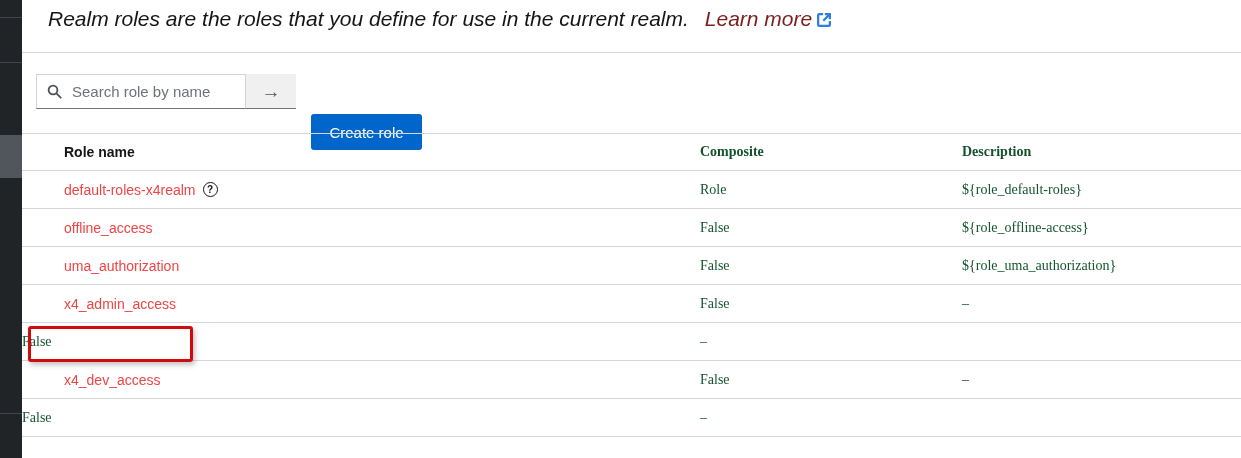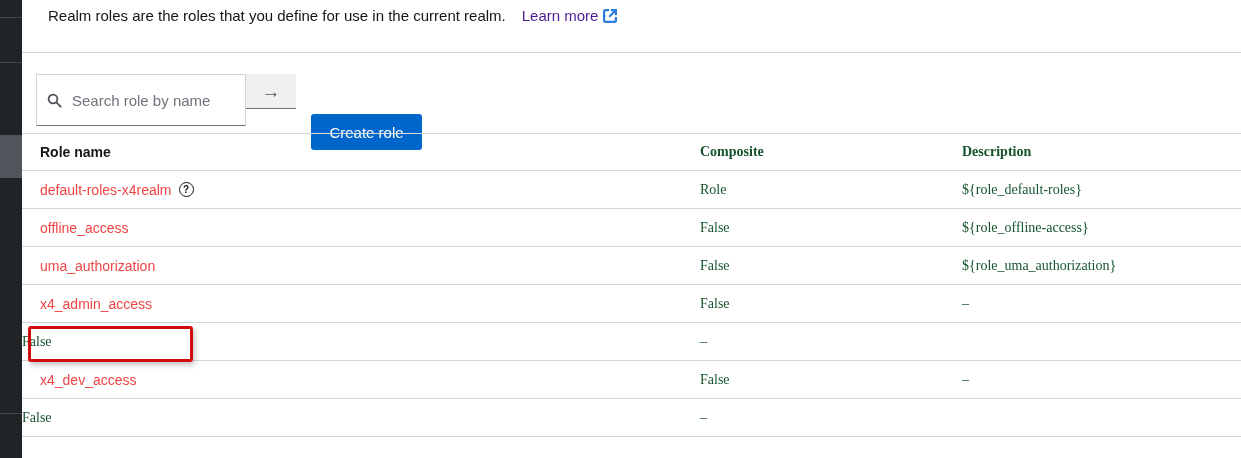--- a/index.html
+++ b/index.html
@@ -13,30 +13,30 @@
 
   
   .sidebar-strip { position:absolute; left:0; top:0; width:22px; height:458px; background:#212427; }
   .sidebar-sep { position:absolute; left:0; width:22px; height:1px; background:#42464c; }
   .sidebar-sep.s1 { top:17px; }
   .sidebar-sep.s2 { top:62px; }
   .sidebar-sep.s3 { top:413px; }
   .sidebar-selected { position:absolute; left:0; top:135px; width:22px; height:43px; background:#51565c; }
 
   
-  .intro { position:absolute; left:48px; top:7px; display:flex; align-items:center; font-size:15px; color:#151515; white-space:nowrap; }
-  .learn-more { margin-left:16px; display:inline-flex; align-items:center; gap:5px; color:#4c1d95; text-decoration:none; cursor:pointer; }
+  .intro { position:absolute; left:48px; top:7px; display:flex; align-items:center; font-size:21px; color:#151515; white-space:nowrap;font-style:italic; }
+  .learn-more { margin-left:16px; display:inline-flex; align-items:center; gap:5px; color:#7f1d1d; text-decoration:none; cursor:pointer; }
   .ext-icon { display:inline-flex; margin-top:1px; }
 
   .top-divider { position:absolute; left:22px; top:52px; width:1219px; height:1px; background:#d6d6d6; }
 
   
   .search-group { position:absolute; left:36px; top:74px; height:35px; display:flex; }
   .search-box {
-    width:210px; height:52px; background:#fff;
+    width:210px; height:35px; background:#fff;
     border:1px solid #d4d4d4; border-bottom:1px solid #6f7478;
     display:flex; align-items:center; padding:0 6px 0 10px;
   }
   .search-box input {
     border:none; outline:none; width:100%; margin-left:8px;
     font-size:15px; font-family:inherit; color:#151515; background:transparent;
   }
   .search-box input::placeholder { color:#6e737a; opacity:1; }
   .search-submit {
     width:50px; height:35px; background:#f0f0f0;
@@ -52,21 +52,21 @@
   }
 
   
   .roles-table { position:absolute; left:22px; top:133px; width:1219px; }
   .trow {
     display:grid; grid-template-columns:678px 262px 1fr;
     align-items:center; height:38px; border-bottom:1px solid #d6d6d6;
     font-size:14px;
   }
   .trow.head { border-top:1px solid #d6d6d6; font-weight:bold; color:#151515; }
-  .cell-name { padding-left:18px; display:flex; align-items:center; }
+  .cell-name { padding-left:42px; display:flex; align-items:center; }
   .role-link { color:#ef4444; text-decoration:none; cursor:pointer; }
   .cell-composite, .cell-desc { color:#14532d;font-family:Liberation Serif, serif; }
   .help-badge {
     display:inline-flex; align-items:center; justify-content:center;
     width:15px; height:15px; margin-left:7px; border:1.5px solid #151515;
     border-radius:50%; font-size:10px; font-weight:bold; color:#151515; cursor:pointer;
   }
 
   
   .highlight-box {

